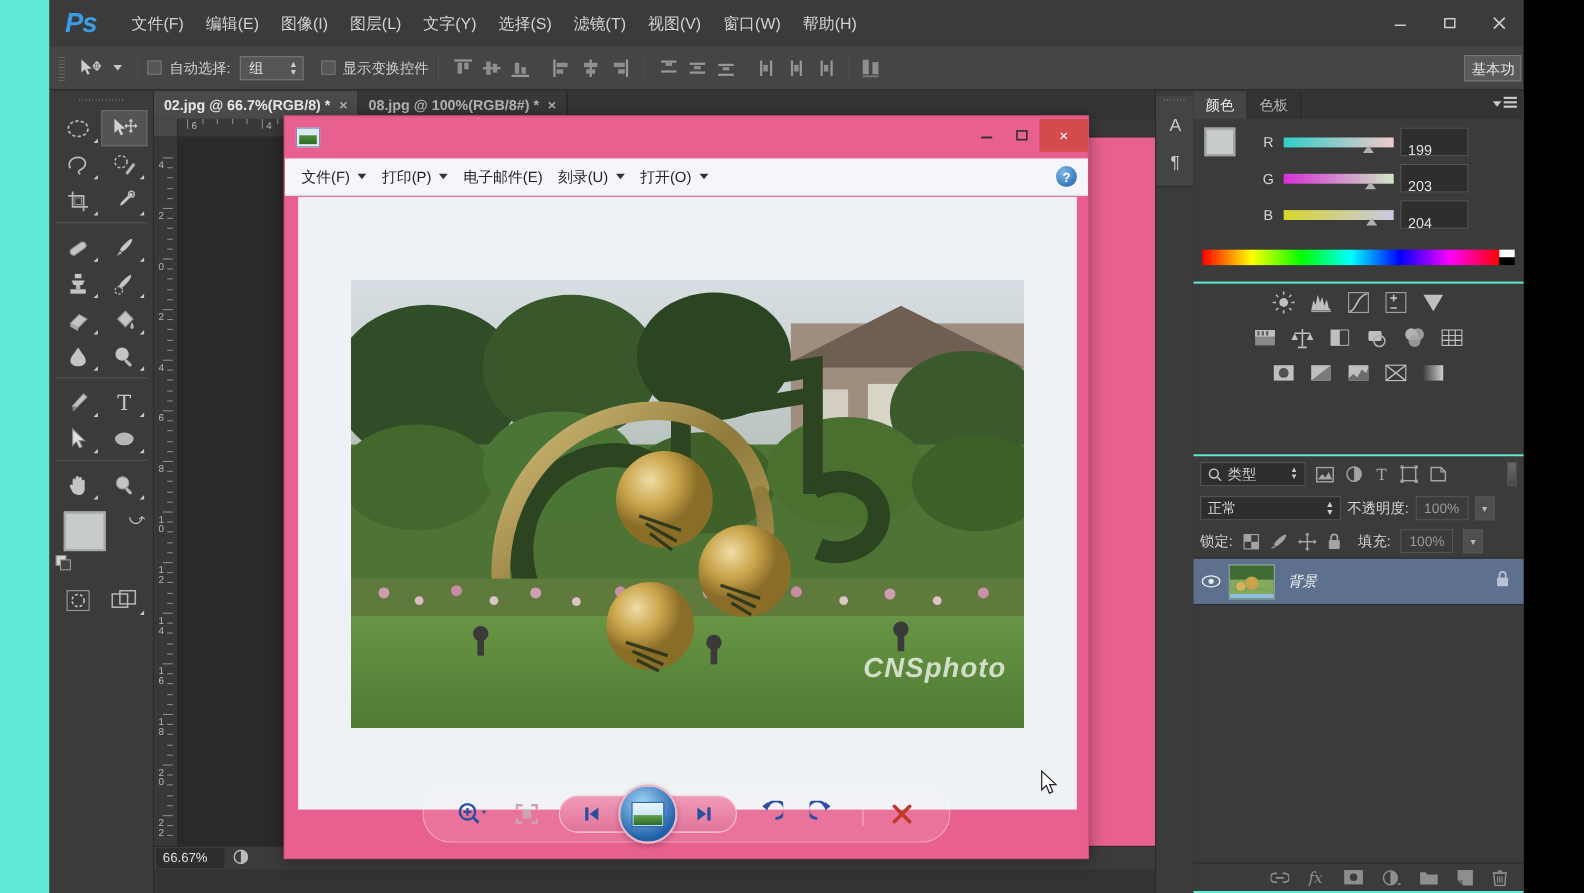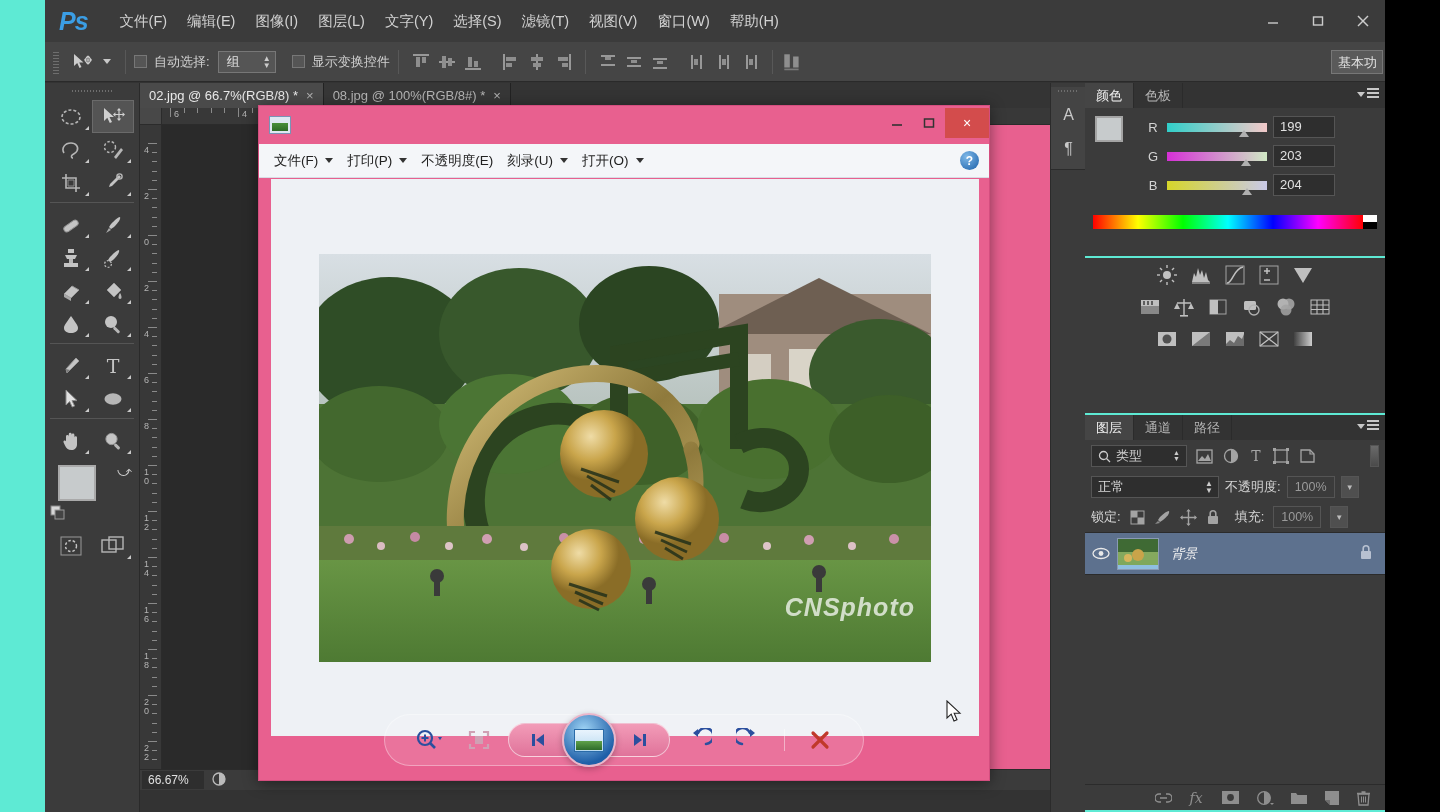--- a/index.html
+++ b/index.html
@@ -71,21 +71,21 @@
   .align-ic { width: 20px; height: 20px; opacity: .62; }
   .ws-btn {
     position: absolute; right: 2px; top: 8px; height: 24px;
     background: #5a5a5a; border: 1px solid #777; color: #e2e2e2; font-size: 13px;
     padding: 3px 6px; overflow: hidden; white-space: nowrap; width: 52px;
   }
 
   
   .ps-tabbar {
     position: absolute; left: 95px; top: 83px; width: 945px; height: 25px;
-    background: #343434; display: flex; align-items: flex-end;
+    background: #343434; display: flex; align-items: flex-end; font-weight: bold;
   }
   .ps-tab {
     height: 25px; display: flex; align-items: center; gap: 8px;
     padding: 0 9px; font-size: 13px; color: #c8c8c8; border-right: 1px solid #222;
   }
   .ps-tab.active { background: #4a4a4a; color: #e8e8e8; }
   .ps-tab.inactive { background: #373737; color: #b4b4b4; }
   .tab-close { font-size: 13px; color: #b0b0b0; }
 
   
@@ -209,21 +209,21 @@
            background: #c7cbcc; border: 2px solid #a4a4a4; }
   .cp-bg { position: absolute; left: 18px; top: 14px; width: 28px; height: 26px;
            background: #1414e1; border: 2px solid #dcdcdc; z-index: -1; }
   .slider-row { display: flex; align-items: center; margin-bottom: 7px; }
   .sl-label { color: #d4d4d4; font-size: 13px; width: 16px; text-align: center; }
   .sl-track { width: 100px; height: 9px; position: relative; margin: 0 6px; }
   .sl-thumb { position: absolute; top: 7px; width: 0; height: 0;
               border-left: 5px solid transparent; border-right: 5px solid transparent;
               border-bottom: 7px solid #b0b0b0; }
   .sl-val { background: #2e2e2e; border: 1px solid #555; color: #e0e0e0;
-            font-size: 13px; padding: 2px 6px; width: 62px; height: 22px; }
+            font-size: 13px; padding: 12px 6px; width: 62px; height: 22px; }
   .spectrum { height: 14px; margin: 2px 8px 8px 8px; display: flex; }
   .spectrum .bar { flex: 1; background: linear-gradient(to right,
       #ff0000,#ffff00,#00ff00,#00ffff,#0000ff,#ff00ff,#ff0000); }
   .spectrum .wb { width: 14px; display: flex; flex-direction: column; }
   .spectrum .wb .w { flex: 1; background: #fff; }
   .spectrum .wb .b { flex: 1; background: #000; }
 
   
   .adj-body { padding: 6px 8px 10px; }
   .adj-title { color: #dcdcdc; font-size: 14px; margin: 3px 0 9px 2px; }
@@ -913,33 +913,20 @@
                     <stop offset="1" stop-color="#eee"></stop>
                   </linearGradient>
                 </defs>
                 <rect x="2" y="4" width="18" height="14" fill="url(#gm)"></rect>
               </svg>
           </div>
         </div>
       </div>
 
       <div class="panel" style="height:397px; position:relative;">
-        <div class="panel-tabs">
-          <div class="ptab active">图层</div>
-          <div class="ptab">通道</div>
-          <div class="ptab">路径</div>
-          <div class="panel-menu">
-            <div class="pm-tri"></div>
-            <div class="pm-lines">
-                <div></div>
-                <div></div>
-                <div></div>
-              </div>
-          </div>
-        </div>
         <div class="lay-filter">
           <div class="filter-select">
             <svg width="13" height="13" viewBox="0 0 13 13">
                 <circle cx="5.5" cy="5.5" r="4" fill="none" stroke="#ccc" stroke-width="1.3"></circle>
                 <line x1="8.5" y1="8.5" x2="12" y2="12" stroke="#ccc" stroke-width="1.3"></line>
               </svg>
             <span>类型</span>
             <span style="margin-left:auto;font-size:7px;line-height:6px;color:#ccc;">▲<br>▼</span>
           </div>
           <div class="lay-ficons">
@@ -1079,21 +1066,21 @@
     <div class="wpv-menubar">
       <div class="wpv-menu">
         <span>文件(F)</span>
         <span class="wpv-caret"></span>
       </div>
       <div class="wpv-menu">
         <span>打印(P)</span>
         <span class="wpv-caret"></span>
       </div>
       <div class="wpv-menu">
-        <span>不透明度(E)</span>
+        <span>电子邮件(E)</span>
       </div>
       <div class="wpv-menu">
         <span>刻录(U)</span>
         <span class="wpv-caret"></span>
       </div>
       <div class="wpv-menu">
         <span>打开(O)</span>
         <span class="wpv-caret"></span>
       </div>
       <div class="wpv-help">?</div>

